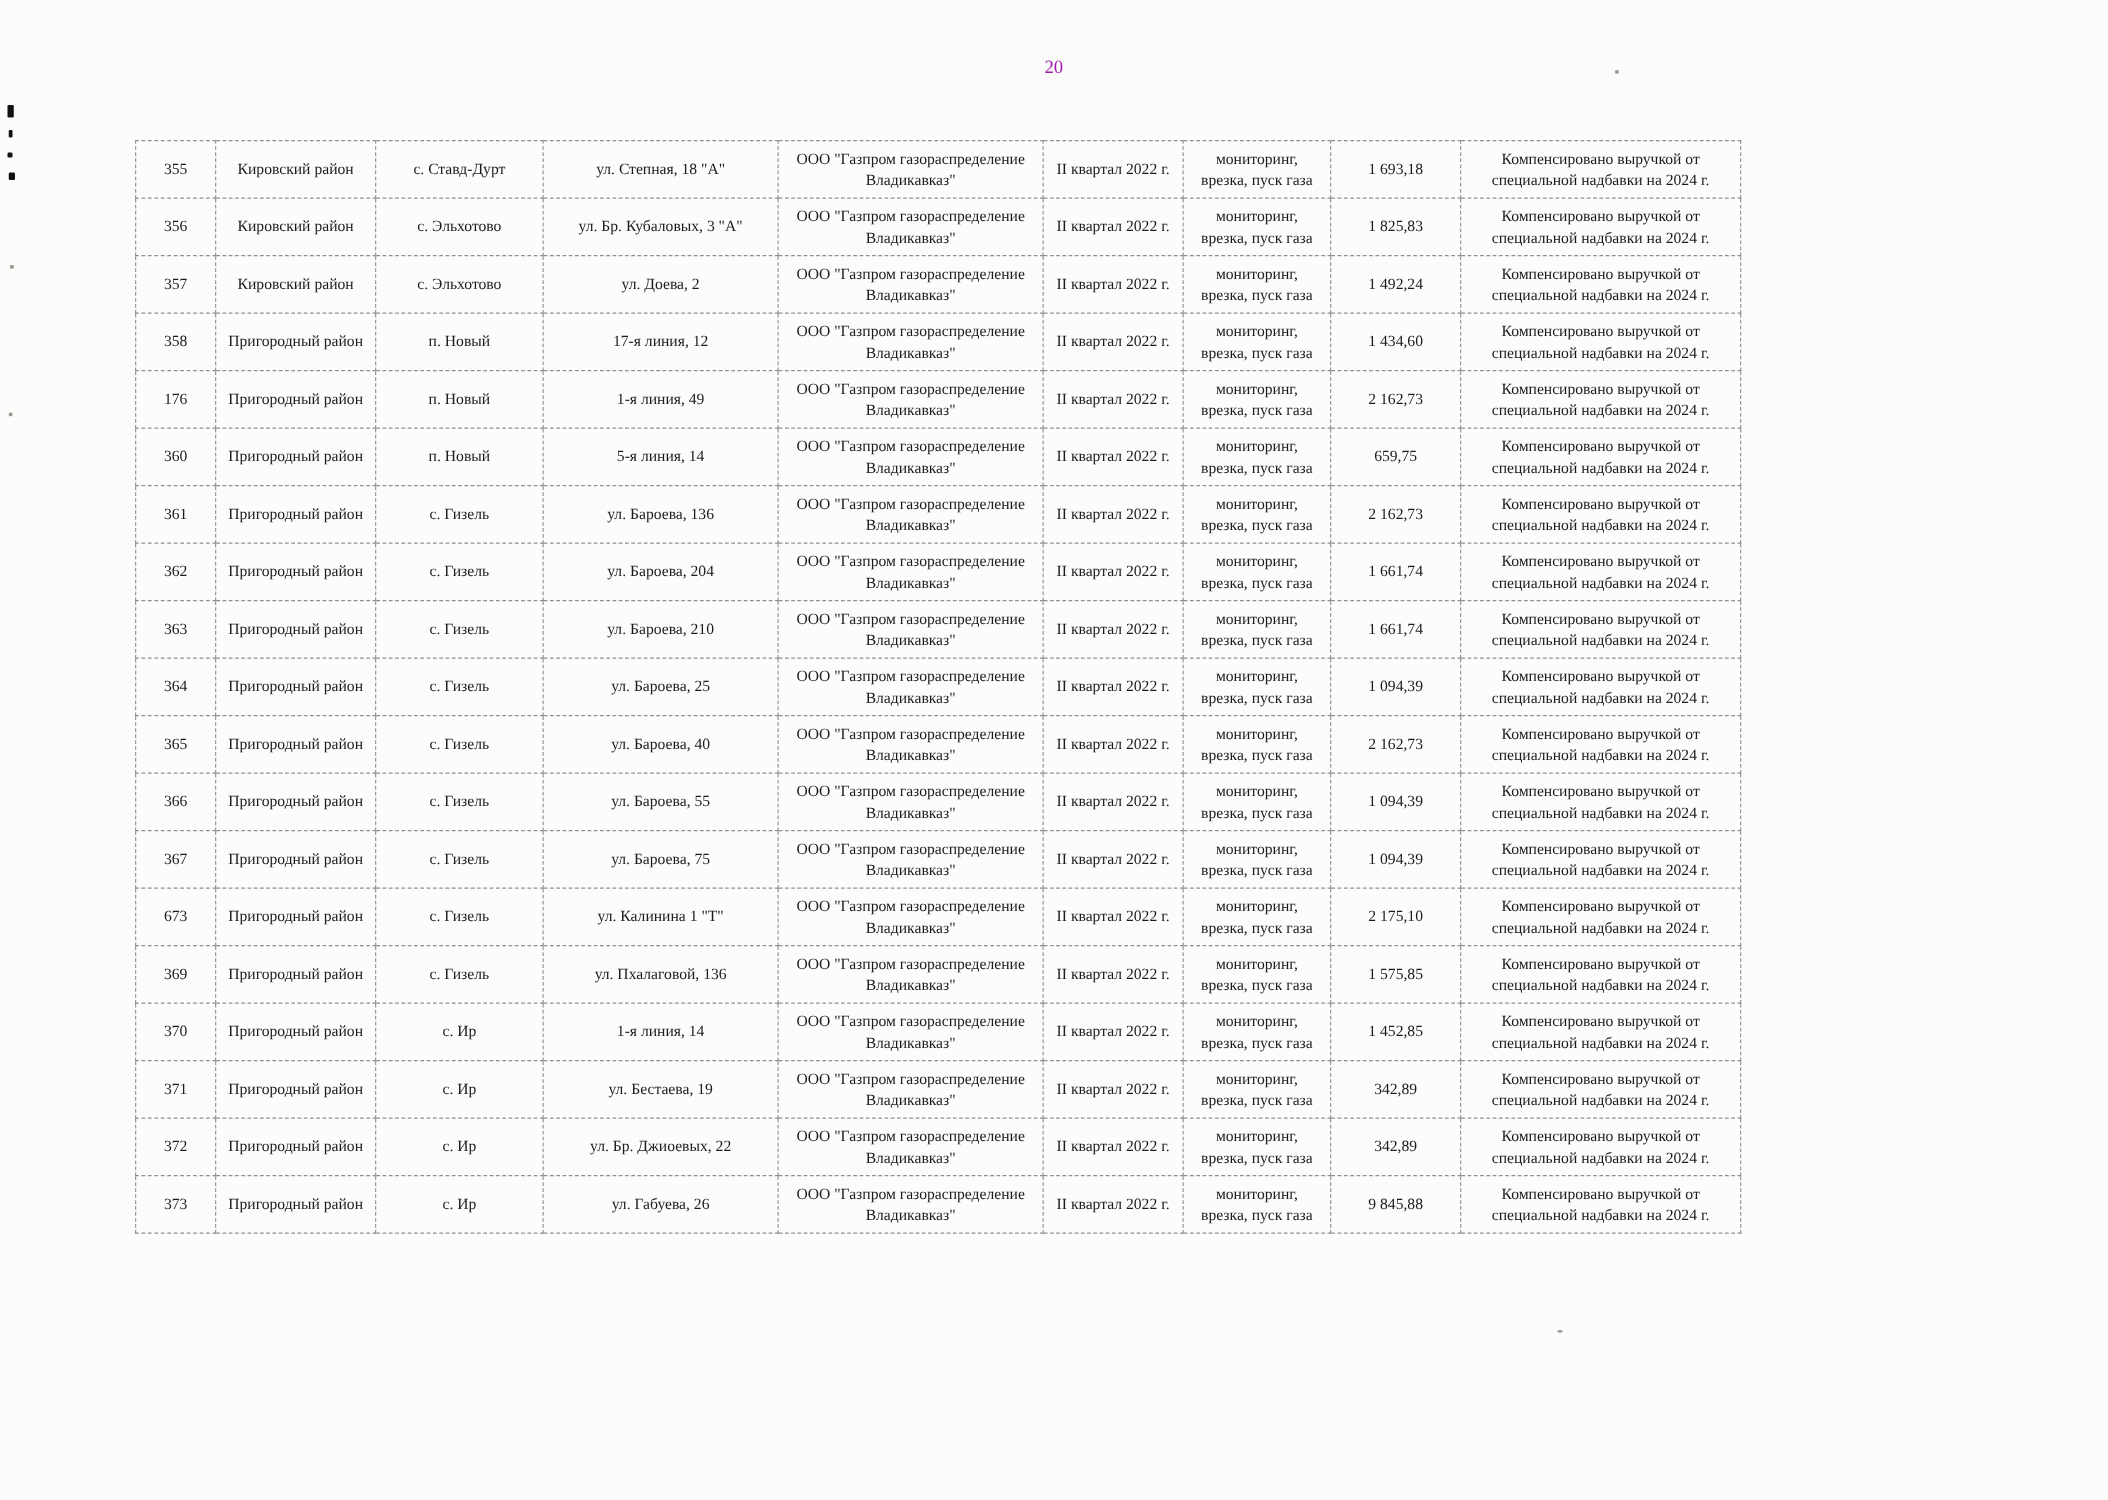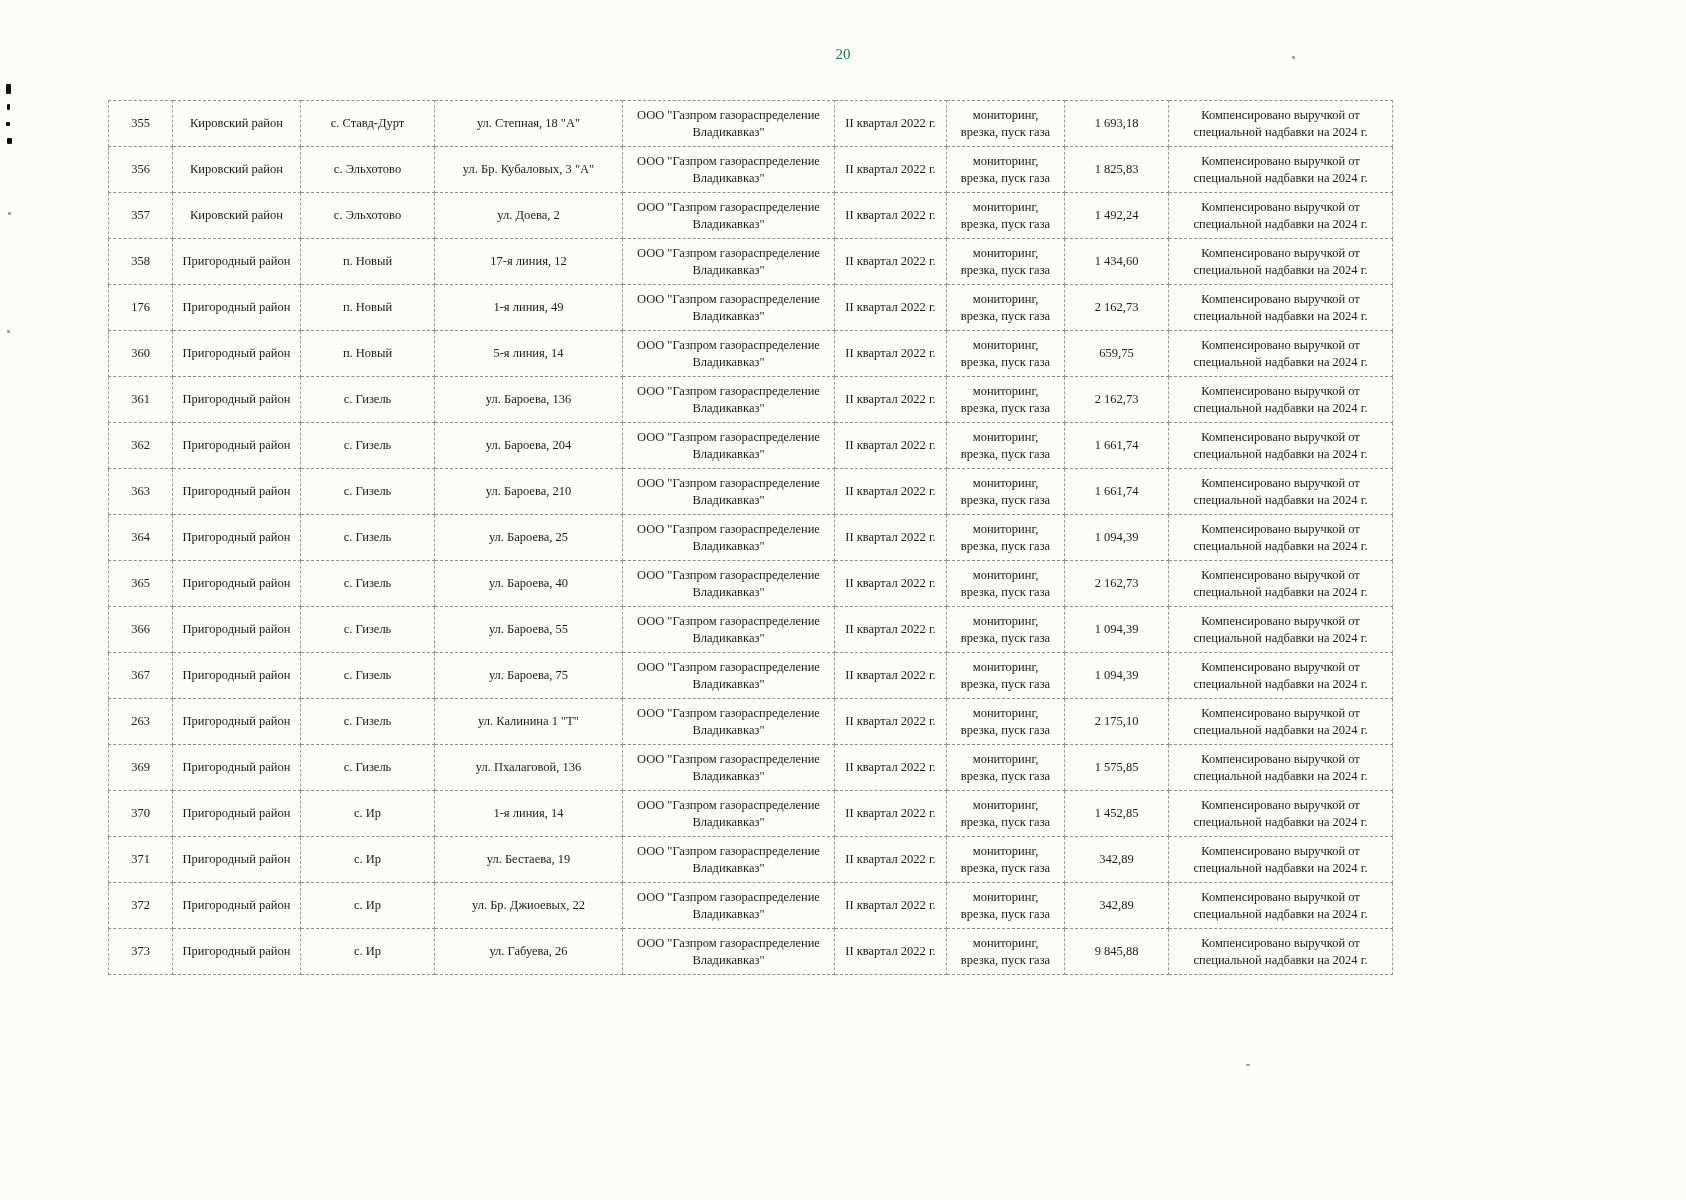--- a/index.html
+++ b/index.html
@@ -15,26 +15,26 @@
     position: relative;
     overflow: hidden;
   }
   .page-number {
     position: absolute;
     top: 46px;
     left: 0;
     width: 100%;
     text-align: center;
     font-size: 15px;
-    color: #15803d;
+    color: #a21caf;
   }
   .doc-table {
     position: absolute;
     left: 108px;
-    top: 100px;
+    top: 112px;
     width: 1284px;
     border-collapse: collapse;
     table-layout: fixed;
   }
   .doc-table td {
     border-top: 1px dashed #8f8f8f;
     border-bottom: 1px dashed #8f8f8f;
     border-left: 1px dashed #9a9a9a;
     border-right: 1px dashed #9a9a9a;
     text-align: center;
@@ -229,21 +229,21 @@
         <td class="col-district">Пригородный район</td>
         <td class="col-settlement">с. Гизель</td>
         <td class="col-address">ул. Бароева, 75</td>
         <td class="col-organization">ООО "Газпром газораспределение Владикавказ"</td>
         <td class="col-period">II квартал 2022 г.</td>
         <td class="col-work">мониторинг, врезка, пуск газа</td>
         <td class="col-amount">1 094,39</td>
         <td class="col-note">Компенсировано выручкой от специальной надбавки на 2024 г.</td>
       </tr>
       <tr>
-        <td class="col-num">263</td>
+        <td class="col-num">673</td>
         <td class="col-district">Пригородный район</td>
         <td class="col-settlement">с. Гизель</td>
         <td class="col-address">ул. Калинина 1 "Т"</td>
         <td class="col-organization">ООО "Газпром газораспределение Владикавказ"</td>
         <td class="col-period">II квартал 2022 г.</td>
         <td class="col-work">мониторинг, врезка, пуск газа</td>
         <td class="col-amount">2 175,10</td>
         <td class="col-note">Компенсировано выручкой от специальной надбавки на 2024 г.</td>
       </tr>
       <tr>

